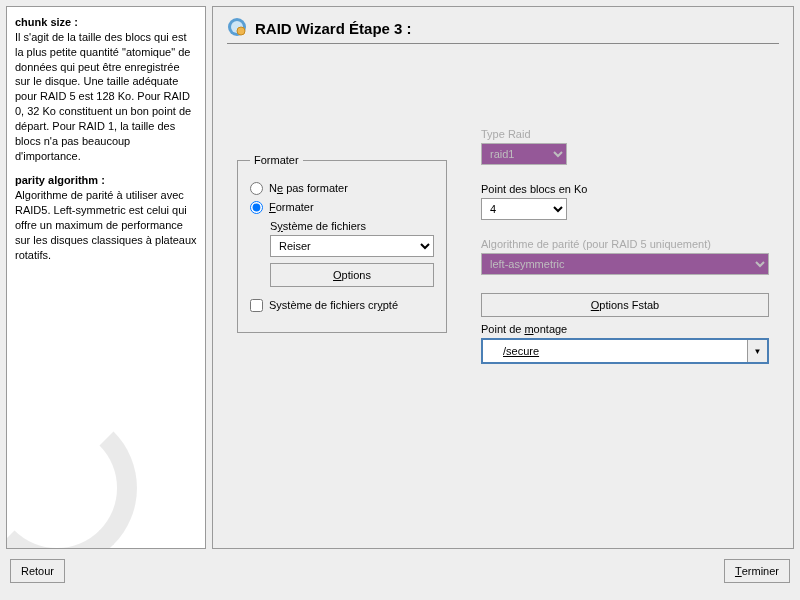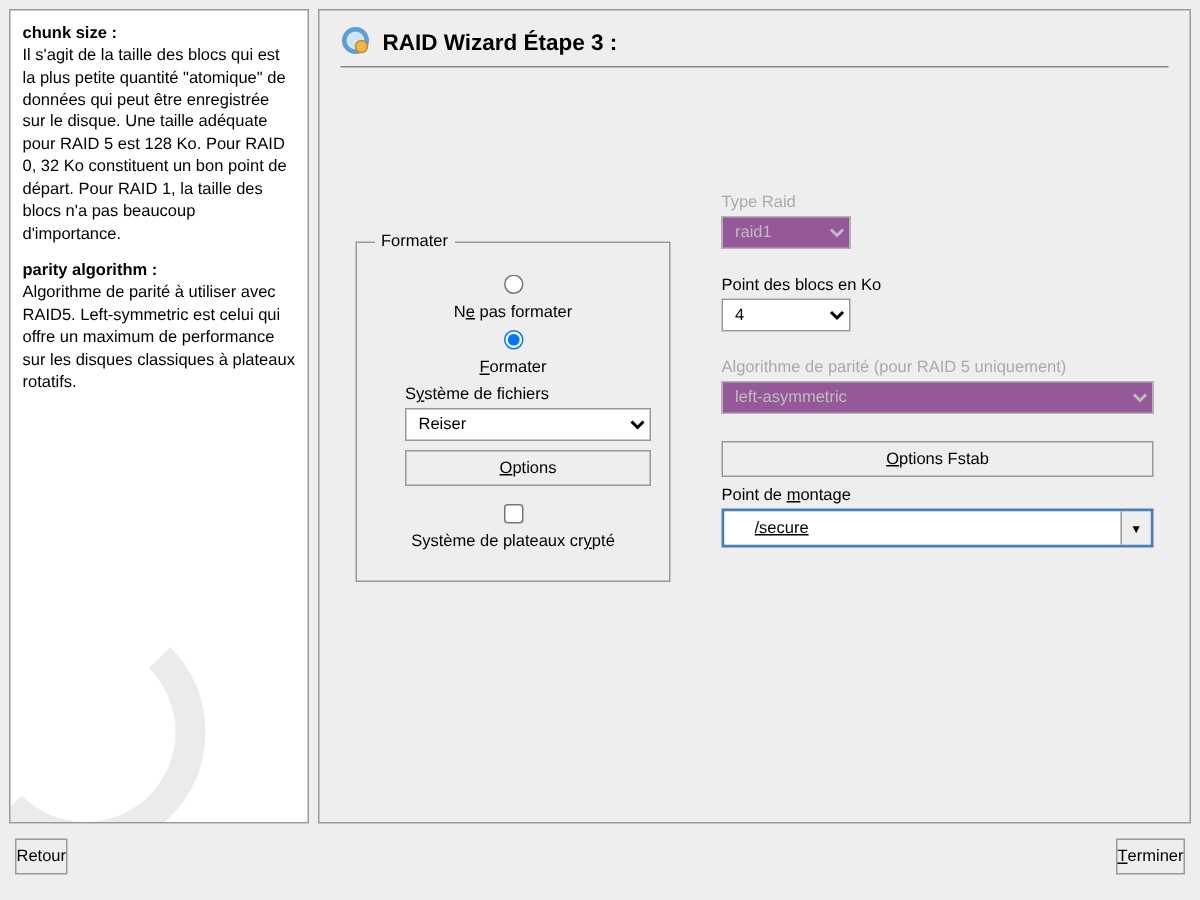--- a/index.html
+++ b/index.html
@@ -11,36 +11,36 @@
 .swirl { position: absolute; bottom: -20px; left: -30px; width: 160px; height: 160px; opacity: 0.08; border: 20px solid #000; border-radius: 50%; border-left-color: transparent; border-top-color: transparent; }
 .main { flex: 1; background: #eee; border: 1px solid #999; padding: 10px 14px; }
 .title-row { display: flex; align-items: center; gap: 8px; margin-bottom: 4px; }
 .title-row h1 { font-size: 15px; font-weight: bold; }
 .hr { border-top: 1px solid #888; margin-bottom: 110px; }
 .columns { display: flex; gap: 34px; padding: 0 10px; }
 .col-left { width: 210px; }
 .col-right { flex: 1; }
 fieldset { border: 1px solid #999; padding: 10px 12px 14px; }
 legend { padding: 0 4px; font-size: 11px; }
-.radio-row, .check-row { display: flex; align-items: center; gap: 6px; margin: 6px 0; flex-direction: column; }
+.radio-row, .check-row { display: flex; align-items: flex-start; gap: 6px; margin: 6px 0; }
 .radio-row input, .check-row input { margin: 0; }
 .indent { margin-left: 20px; }
 .field-label { font-size: 11px; margin-bottom: 3px; margin-top: 6px; }
 .disabled-label { color: #aaa; }
 select, input[type=text] { background: #fff; border: 1px solid #999; height: 22px; font-size: 11px; padding: 0 4px; }
 select { width: 100%; }
 .btn { background: #eee; border: 1px solid #999; height: 24px; font-size: 11px; cursor: pointer; display: flex; align-items: center; justify-content: center; }
 .btn-full { width: 100%; margin-top: 6px; }
 .group-right { margin-bottom: 18px; }
 .select-narrow { width: 86px; }
 .select-highlight { border: 2px solid #4a7fb5; display: flex; }
 .select-highlight input { flex: 1; border: none; outline: none; height: 22px; padding: 0 20px; font-size: 11px; text-decoration: underline; }
 .select-highlight .caret { width: 20px; background: #eee; border-left: 1px solid #999; display: flex; align-items: center; justify-content: center; font-size: 8px; }
 .bottom-bar { display: flex; justify-content: space-between; padding: 4px 10px; }
-.bottom-bar .btn { padding: 0 0; text-align: center; }
+.bottom-bar .btn { padding: 0 10px; text-align: center; }
 .underline { text-decoration: underline; }
 select:disabled { background: #701a75; color: #aaa; }
 </style>
 </head>
 <body>
 
 <div class="container">
   <div class="sidebar">
     <p><b>chunk size :</b><br><span>Il s'agit de la taille des blocs qui est la plus petite quantité "atomique" de données qui peut être enregistrée sur le disque. Une taille adéquate pour RAID 5 est 128 Ko. Pour RAID 0, 32 Ko constituent un bon point de départ. Pour RAID 1, la taille des blocs n'a pas beaucoup d'importance.</span></p>
     <p><b>parity algorithm :</b><br><span>Algorithme de parité à utiliser avec RAID5. Left-symmetric est celui qui offre un maximum de performance sur les disques classiques à plateaux rotatifs.</span></p>
@@ -81,21 +81,21 @@
               <option>Reiser</option>
             </select>
             <button class="btn btn-full">
                 <span class="underline">O</span>
                 <span>ptions</span>
               </button>
           </div>
 
           <label class="check-row" style="margin-top:12px">
             <input type="checkbox" style="">
-            <span><span>Système de plateaux cr</span><span class="underline">y</span><span>pté</span></span>
+            <span><span>Système de fichiers cr</span><span class="underline">y</span><span>pté</span></span>
           </label>
         </fieldset>
       </div>
 
       <div class="col-right">
         <div class="group-right" style="margin-top:-32px">
           <div class="field-label disabled-label">Type Raid</div>
           <select class="select-narrow" disabled="">
             <option>raid1</option>
           </select>

